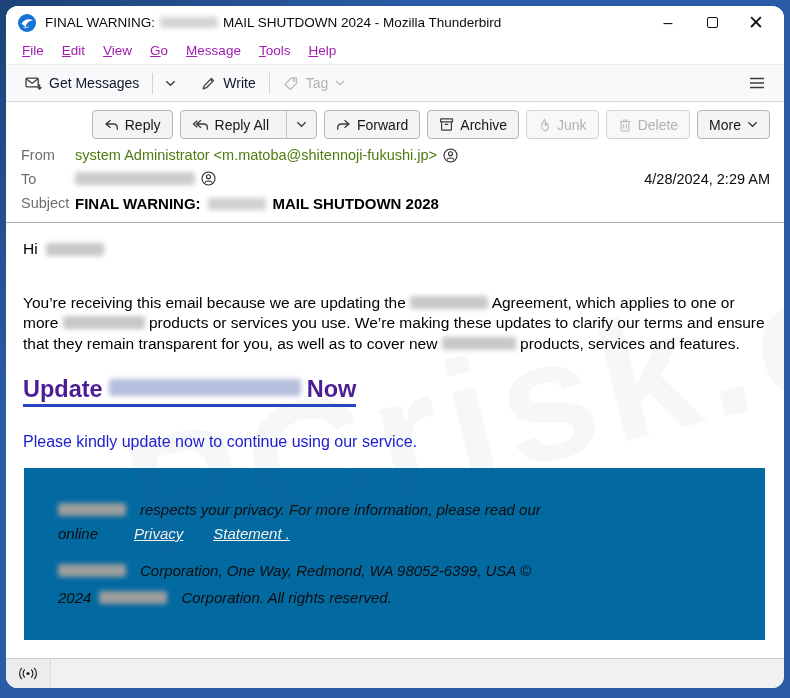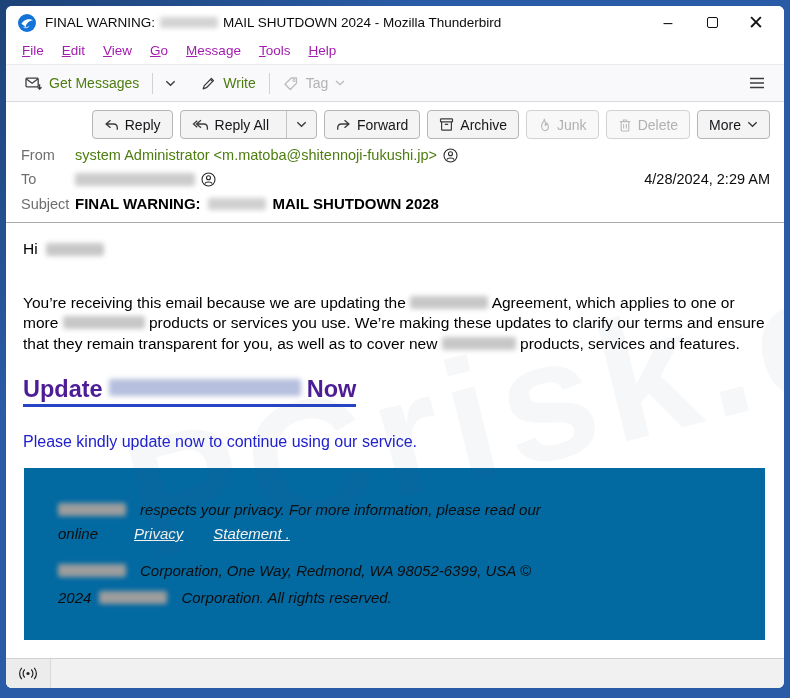--- a/index.html
+++ b/index.html
@@ -9,53 +9,53 @@
     background: #24549c;
   }
   .frame {
     width: 790px; height: 698px;
     padding: 6px 6px 10px 6px;
     background: linear-gradient(135deg, #1d4377 0%, #2a5ba6 28%, #2a5ba6 100%);
   }
   .window {
     width: 100%; height: 100%;
     background: #fff;
-    border-radius: 6px;
+    border-radius: 12px;
     overflow: hidden;
     display: flex; flex-direction: column;
   }
   
   .titlebar { height: 31px; flex: none; display: flex; align-items: center; padding: 2px 6px 0 11px; background: #fff; }
   .tb-icon { width: 20px; height: 20px; margin-right: 8px; flex: none; }
   .tb-title { font-size: 13.5px; color: #0b0b0b; display: flex; align-items: center; gap: 5px; white-space: nowrap; }
   .win-controls { margin-left: auto; display: flex; }
   .wc { width: 44px; height: 27px; display: flex; align-items: center; justify-content: center; background: none; border: none; font-size: 16px; color: #111; font-family: inherit; cursor: default; }
   .wc-max-box { width: 11px; height: 11px; border: 1.4px solid #111; border-radius: 2px; display: inline-block; }
   .wc-close { font-size: 19px; font-weight: 300; }
   
   .menubar { height: 27px; flex: none; display: flex; align-items: center; padding: 0 7px; background: #fff; font-size: 13.5px; color: #a21caf; }
   .menu-item { display: inline-block; padding: 4px 9px; cursor: default; }
   .menu-item::first-letter { text-decoration: underline; }
   
   .toolbar { height: 38px; flex: none; display: flex; align-items: center; padding: 0 11px; background: #f9f9fb; border-top: 1px solid #ececec; border-bottom: 1px solid #d9d9d9; }
-  .tbtn { display: flex; align-items: center; gap: 7px; border: none; background: none; font-family: inherit; font-size: 14px; color: #4d7c0f; padding: 5px 8px; }
+  .tbtn { display: flex; align-items: center; gap: 7px; border: none; background: none; font-family: inherit; font-size: 14px; color: #0f172a; padding: 5px 8px; }
   .tbtn.chev-only { padding: 5px 7px; }
   .tbtn.disabled { color: #b3b3b3; }
   .t-divider { width: 1px; height: 21px; background: #d2d2d4; margin: 0 5px; }
   .t-gap { width: 10px; }
   .hamburger { margin-left: auto; }
   
   .msg-header { flex: none; background: #fff; padding: 8px 14px 10px 15px; }
   .actions-row { display: flex; justify-content: flex-end; gap: 7px; }
   .abtn { display: flex; align-items: center; gap: 6px; border: 1px solid #b5b5b5; border-radius: 4px; background: #f4f4f4; height: 29px; padding: 0 11px; font-size: 14px; color: #16161a; font-family: inherit; }
   .abtn.disabled { color: #b1b1b1; border-color: #d2d2d2; background: #f8f8f8; }
   .split { padding: 0; overflow: hidden; justify-content: flex-end; }
   .split .seg { display: flex; align-items: center; gap: 6px; padding: 0 11px; height: 100%; }
   .split .seg-chev { display: flex; align-items: center; padding: 0 9px; height: 100%; border-left: 1px solid #c4c4c4; }
-  .hdr-row { display: flex; align-items: center; font-size: 14.5px; margin-top: 8px; }
+  .hdr-row { display: flex; align-items: flex-start; font-size: 14.5px; margin-top: 8px; }
   .hdr-label { color: #6e6e6e; width: 54px; flex: none; }
   .hdr-value { color: #4d7c0f; display: flex; align-items: center; gap: 6px; }
   .hdr-date { margin-left: auto; color: #0c0c0c; font-size: 14.5px; }
   .subject-value { font-weight: 700; font-size: 15px; display: flex; align-items: center; gap: 7px; }
   
   .msg-body { flex: 1; background: #fff; border-top: 1px solid #a8a8a8; padding: 6px 16px 0 17px; position: relative; overflow: hidden; font-size: 15.5px; color: #000; }
   .watermark { position: absolute; top: 60px; left: 110px; font-size: 170px; font-weight: 700; color: rgba(85,100,135,0.05); transform: rotate(-14deg); letter-spacing: 8px; pointer-events: none; white-space: nowrap; }
   .greeting { margin-top: 11px; display: flex; align-items: center; gap: 8px; }
   .para { margin-top: 35px; line-height: 1.31; }
   .update-link { display: inline-block; margin-top: 23px; font-size: 23.5px; font-weight: 700; color: #4c1d95; text-decoration: none; border-bottom: 3px solid #2644c4; padding-bottom: 1px; line-height: 1.1; cursor: pointer; }

